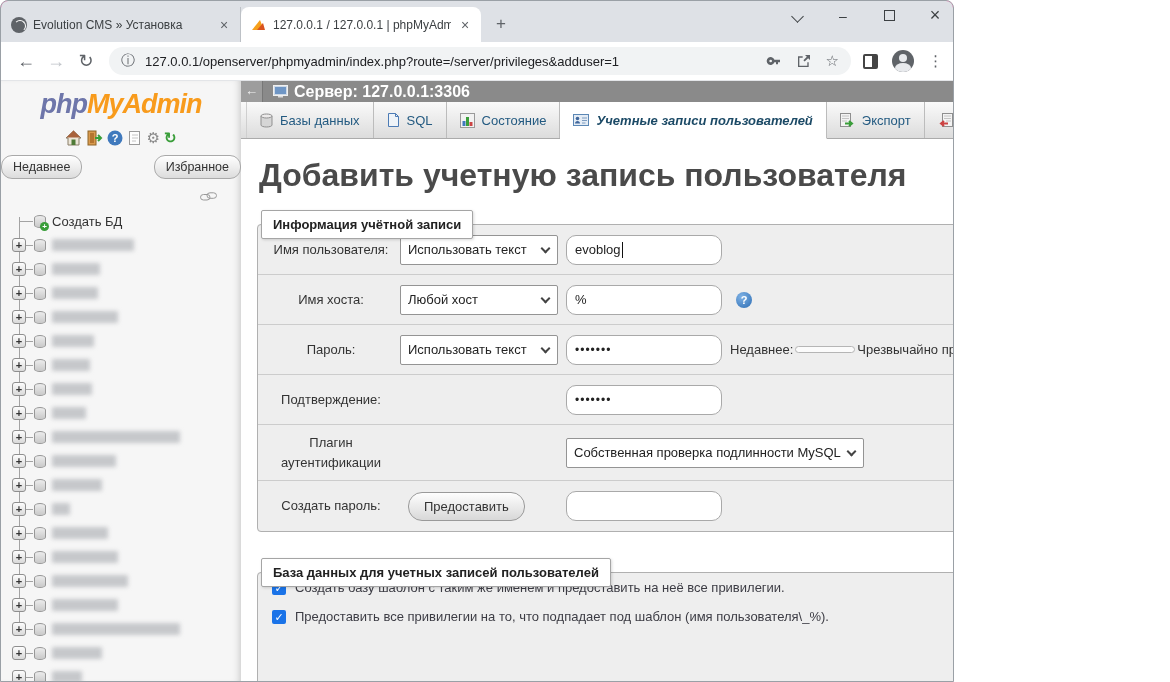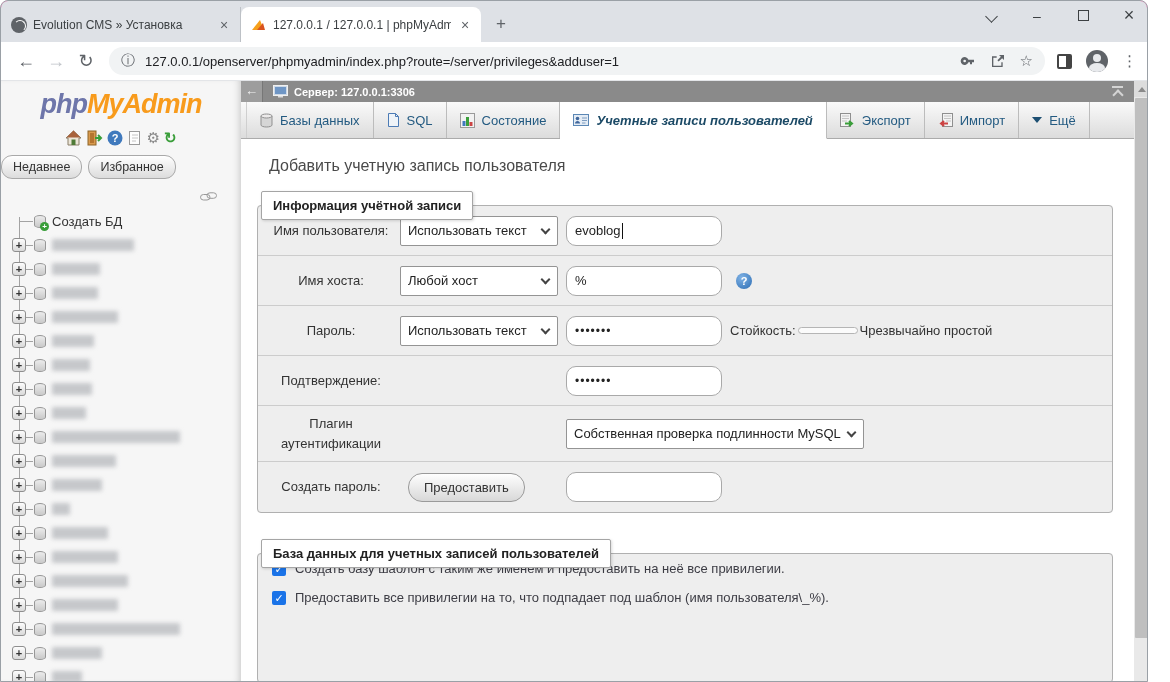--- a/index.html
+++ b/index.html
@@ -1,17 +1,17 @@
 <!DOCTYPE html>
 <html><head>
 <meta charset="utf-8">
 <style>
   * { margin:0; padding:0; box-sizing:border-box; }
   html,body { background:#fff; font-family:"Liberation Sans", sans-serif; }
-  .window { position:relative; width:1148px; height:682px; border:1px solid #9aa0a6;
+  .window { position:relative; width:954px; height:682px; border:1px solid #9aa0a6;
             border-radius:8px 8px 0 0; overflow:hidden; background:#ec4899; }
 
   
   .tabstrip { height:41px; background:#dee1e6; display:flex; align-items:flex-end; position:relative; }
   .btab { height:35px; width:240px; display:flex; align-items:center; padding:0 8px 0 10px;
           font-size:12px; color:#3c4043; cursor:default; }
   .btab .title { flex:1; white-space:nowrap; overflow:hidden; margin:0 6px; }
   .btab.inactive { border-right:1px solid #bdc1c6; }
   .btab.active { background:#fff; border-radius:8px 8px 0 0; }
   .tab-close { font-size:14px; color:#5f6368; width:16px; text-align:center; }
@@ -52,21 +52,21 @@
   
   .pma-side { width:240px; background:#f6f6f6; position:relative; flex:none; overflow:hidden;
               box-shadow:inset -6px 0 8px -6px rgba(0,0,0,.25); }
   .pma-logo { text-align:center; margin-top:8px; font-size:27px; font-weight:bold; font-style:italic; letter-spacing:-1px; }
   .pma-logo .p1 { color:#6e76aa; }
   .pma-logo .p2 { color:#f89b1c; }
   .side-icons { display:flex; justify-content:center; align-items:center; gap:4px; margin-top:9px; height:18px; }
   .side-icons span { font-size:15px; line-height:16px; }
   .gear-g { color:#8a8a8a; font-size:17px; }
   .refresh-g { color:#3a9e3a; font-weight:bold; font-size:15px; }
-  .side-btns { display:flex; justify-content:flex-start; gap:6px; margin-top:8px; }
+  .side-btns { display:flex; justify-content:space-between; gap:6px; margin-top:8px; }
   .pill-btn { font-size:12.5px; color:#333; padding:4px 11px; border:1px solid #a9a9a9; border-radius:11px;
               background:linear-gradient(#ffffff,#dcdcdc); }
   .linkrow { height:16px; margin-top:8px; text-align:right; padding-right:24px; }
   .tree { position:relative; margin-top:6px; height:420px; }
   .tree-vline { position:absolute; left:18px; top:8px; bottom:6px; border-left:1px solid #a3a3a3; }
   .trow { position:relative; height:24px; display:flex; align-items:center; padding-left:33px; }
   .trow::before { content:""; position:absolute; left:18px; top:12px; width:14px; border-top:1px solid #a3a3a3; }
   .texp { position:absolute; left:11px; top:5px; width:14px; height:14px; border:1px solid #8f8f8f; border-radius:3px;
           background:linear-gradient(#fdfdfd,#d9d9d9); color:#333; font-size:11px; font-weight:bold;
           line-height:12px; text-align:center; }
@@ -77,37 +77,37 @@
             background:#3a9e3a; color:#fff; border-radius:50%; font-size:8px; line-height:9px; text-align:center; font-weight:bold; }
   .tlabel { font-size:13px; color:#333; margin-left:6px; }
   .blurblock { height:12px; margin-left:6px; background:#c6c8cb; border-radius:1px; filter:blur(2px); }
 
   
   .pma-main { width:893px; flex:none; display:flex; flex-direction:column; background:#fff; }
   .srvbar { height:21px; background:#8a8a8a; display:flex; align-items:center; color:#fff; }
   .srv-back { width:22px; height:21px; background:#9d9d9d; border-right:1px solid #777; color:#f2f2f2;
               font-size:13px; text-align:center; line-height:20px; flex:none; }
   .srv-ico { margin:0 6px 0 10px; display:flex; }
-  .srv-label { font-size:11px; font-weight:bold; }
+  .srv-label { font-size:16px; font-weight:bold; }
   .srv-collapse { margin-left:auto; margin-right:10px; width:13px; height:11px; position:relative; }
   .srv-collapse::before { content:""; position:absolute; top:0; left:1px; width:11px; border-top:2px solid #d4d4d4; }
   .srv-collapse::after { content:""; position:absolute; top:5px; left:3px; width:6px; height:6px;
               border-left:2px solid #d4d4d4; border-top:2px solid #d4d4d4; transform:rotate(45deg); }
 
   .pma-tabs { height:37px; background:linear-gradient(#fafafa,#dcdcdc); border-bottom:1px solid #ababab;
               display:flex; padding-left:5px; }
   .ptab { display:flex; align-items:center; gap:7px; padding:0 13px; border-right:1px solid #bcbcbc;
           font-size:13px; color:#235a81; position:relative; }
   .ptab:first-child { border-left:1px solid #cfcfcf; }
   .ptab.active { background:#fff; font-weight:bold; color:#1c4a66; margin-bottom:-1px; border-bottom:1px solid #fff;font-style:italic; }
   .tri-down { width:0; height:0; border-left:5px solid transparent; border-right:5px solid transparent;
               border-top:6px solid #1d4f72; }
 
   .page { flex:1; background:#fff; overflow:hidden; padding:14px 8px 0 16px; }
-  .h1 { font-size:16px; font-weight:400; color:#4a4a4a; margin:4px 0 0 12px; }
+  .h1 { font-size:32px; font-weight:700; color:#4a4a4a; margin:4px 0 0 2px; }
 
   fieldset.pmaset { position:relative; border:1px solid #b0b0b0; border-radius:4px; background:#eee;
               margin-top:30px; width:856px; padding:0; }
   .legendbox { position:absolute; top:-15px; left:3px; background:#fff; border:1px solid #a5a5a5; border-radius:2px;
               padding:6px 11px; font-size:13px; font-weight:bold; color:#222; box-shadow:1px 1px 3px rgba(0,0,0,.15); }
   .frow { display:flex; align-items:center; min-height:50px; padding:8px 12px; border-bottom:1px solid #ccc; }
   .frow:last-child, .frow.noline { border-bottom:none; }
   .frow:first-of-type { margin-top:16px; }
   .flabel { width:122px; text-align:center; font-size:13px; color:#333; line-height:1.5; flex:none; }
   .col2 { width:158px; margin-left:8px; flex:none; display:flex; }
@@ -448,21 +448,21 @@
             <span class="col2">
                 <span class="fsel">
               <span class="seltext">Использовать текст</span>
                   <span class="selchev"></span>
                 </span>
               </span>
             <span class="finput">
               <span class="dotstext">•••••••</span>
               </span>
             <span class="strength">
-              <span>Стойкость:</span>
+              <span>Недавнее:</span>
               <span class="meter"></span>
               <span>Чрезвычайно простой</span>
             </span>
           </div>
 
           <div class="frow">
             <span class="flabel">Подтверждение:</span>
             <span class="col2"></span>
             <span class="finput">
               <span class="dotstext">•••••••</span>

